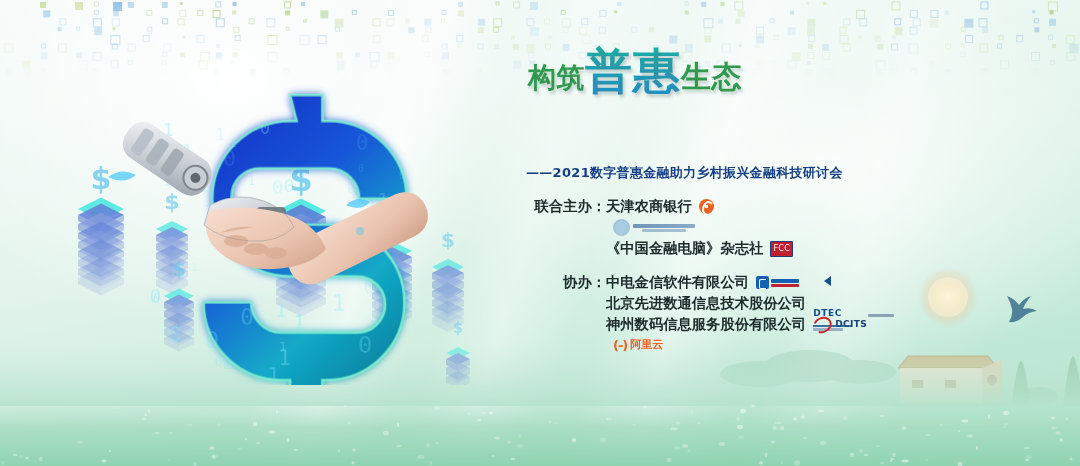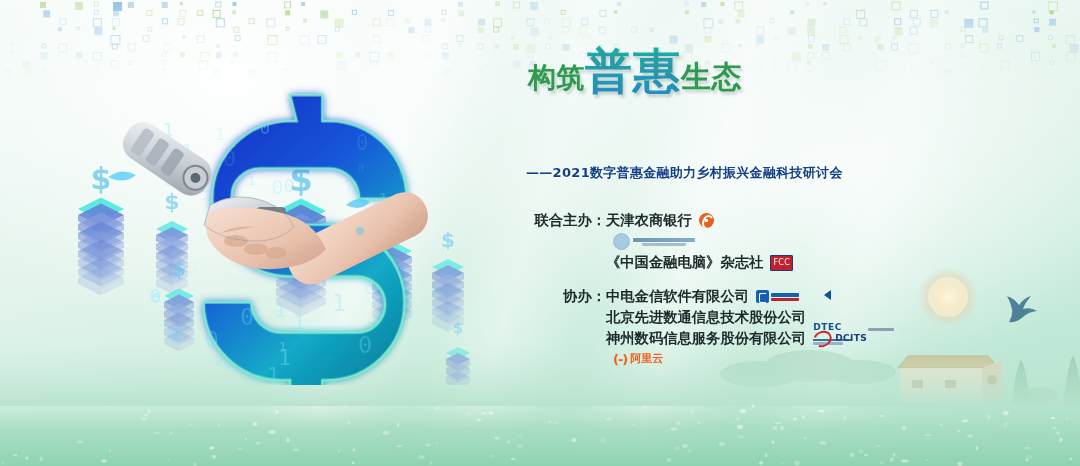--- a/index.html
+++ b/index.html
@@ -53,21 +53,21 @@
   .w-green2{color:#2f9a4e;font-size:30px;}
   .w-blue-m{color:#3f7fcf;font-size:40px;}
   .w-blue-b{color:#0c7fe0;font-size:47px;letter-spacing:1px;}
   .w-blue-l{color:#2d7ec9;font-size:40px;}
 
   .subtitle{margin-top:4px;margin-left:6px;color:#123f86;
     font-family:"DejaVu Sans","Liberation Sans",sans-serif;
     font-weight:bold;font-size:13px;letter-spacing:.3px;white-space:nowrap;
     text-shadow:1px 1px 2px rgba(255,255,255,.7);}
 
-  .org{margin-top:28px;margin-left:12px;color:#1d2b2b;
+  .org{margin-top:14px;margin-left:12px;color:#1d2b2b;
     font-family:"DejaVu Sans","Liberation Sans",sans-serif;font-size:14.3px;line-height:21px;}
   .org-grp{display:flex;align-items:flex-start;}
   .org-grp + .org-grp{margin-top:13px;}
   .org-label{width:74px;flex:0 0 74px;text-align:right;font-weight:bold;white-space:nowrap;}
   .org-list{flex:1;}
   .org-row{display:flex;align-items:center;height:21px;white-space:nowrap;}
   .org-row span.t{font-weight:bold;}
 
   
   .logo{margin-left:7px;display:inline-flex;align-items:center;flex:0 0 auto;}

